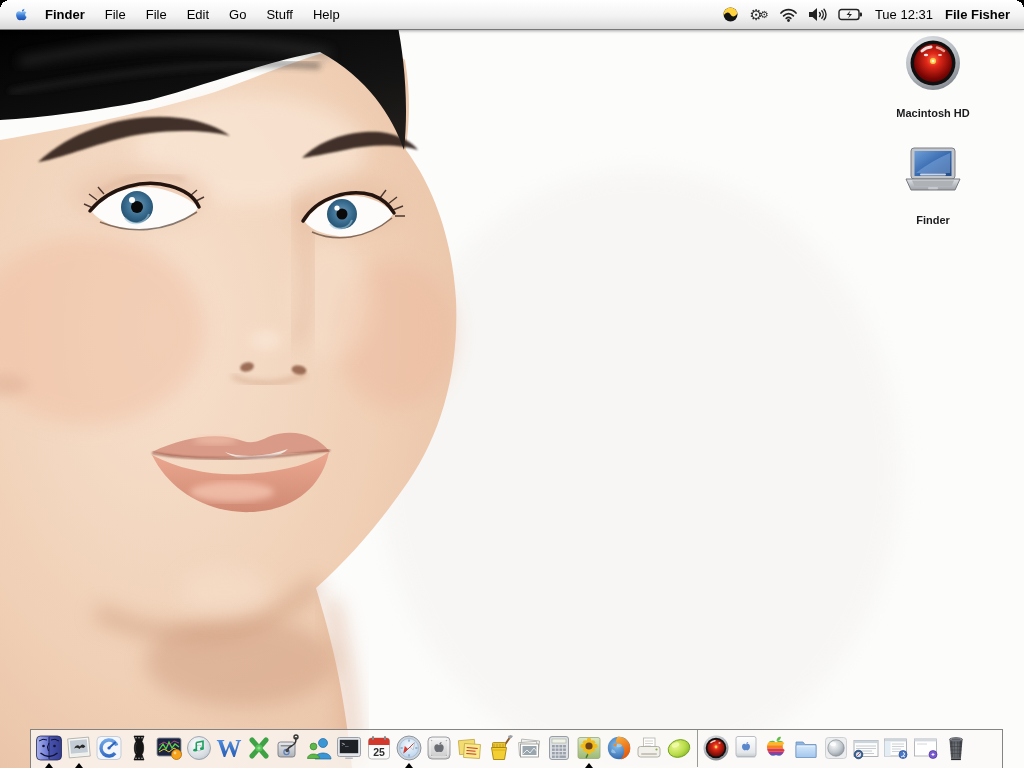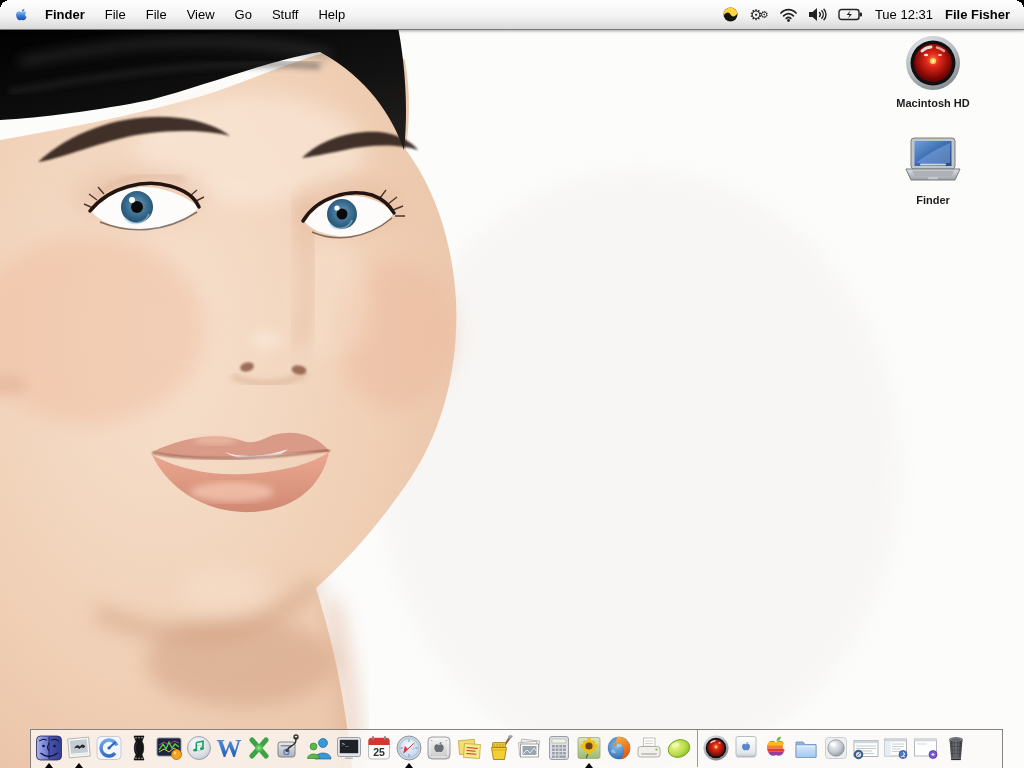--- a/index.html
+++ b/index.html
@@ -24,21 +24,21 @@
   .clock{padding:0 2px;}
   .user-name{font-weight:bold;padding-right:6px;}
   .corner{position:absolute;top:0;width:7px;height:7px;z-index:40;}
   .corner.tl{left:0;background:radial-gradient(circle at bottom right,transparent 6px,#000 6px);}
   .corner.tr{right:0;background:radial-gradient(circle at bottom left,transparent 6px,#000 6px);}
 
   
   .desktop-icons{position:absolute;top:34px;left:876px;width:114px;display:flex;flex-direction:column;align-items:center;z-index:10;}
   .desk-icon{display:flex;flex-direction:column;align-items:center;cursor:default;}
   .desk-icon + .desk-icon{margin-top:28px;}
-  .desk-icon .label{margin-top:5px;font-size:11px;font-weight:bold;color:#1b1b1b;
+  .desk-icon .label{margin-top:15px;font-size:11px;font-weight:bold;color:#1b1b1b;
     text-shadow:0 0 2px #fff,0 0 2px #fff,0 0 3px #fff,0 1px 2px #fff;}
 
   
   .dock{position:absolute;left:30px;bottom:0;width:973px;height:39px;box-sizing:border-box;
     background:rgba(251,249,247,0.75);border:1px solid rgba(110,110,110,.85);border-bottom:none;
     display:flex;align-items:flex-start;padding:0 3px;z-index:20;}
   .dock-item{width:30px;height:39px;padding-top:3px;position:relative;box-sizing:border-box;flex:0 0 auto;}
   .dock-item svg{display:block;}
   .dock-item.running::after{content:"";position:absolute;bottom:1px;left:50%;transform:translateX(-50%);
     border-left:4px solid transparent;border-right:4px solid transparent;border-bottom:5px solid #000;}
@@ -170,21 +170,21 @@
         <g mask="url(#apBite)">
           <path d="M50,32 C42,22 26,22 18,34 C10,46 14,66 24,78 C30,85 38,87 45,84 C48,82.5 52,82.5 55,84 C62,87 70,85 76,78 C86,66 90,46 82,34 C74,22 58,22 50,32 Z" fill="url(#aquaAp)"></path>
           <path d="M52,26 C52,16 60,8 70,8 C70,18 62,26 52,26 Z" fill="url(#aquaAp)"></path>
         </g>
       </svg>
     </span>
     <span class="menus">
       <span class="menu-item app">Finder</span>
       <span class="menu-item">File</span>
       <span class="menu-item">File</span>
-      <span class="menu-item">View</span>
+      <span class="menu-item">Edit</span>
       <span class="menu-item">Go</span>
       <span class="menu-item">Stuff</span>
       <span class="menu-item">Help</span>
     </span>
     <span class="mb-right">
       <span class="status-icon">
         <svg width="17" height="17" viewBox="0 0 18 18">
           <circle cx="9" cy="9" r="7.4" fill="#131313"></circle>
           <path d="M9,1.6 A7.4,7.4 0 0 1 9,16.4 A3.7,3.7 0 0 1 9,9 A3.7,3.7 0 0 0 9,1.6 Z" fill="#ffd23f" transform="rotate(-120 9 9)"></path>
         </svg>

